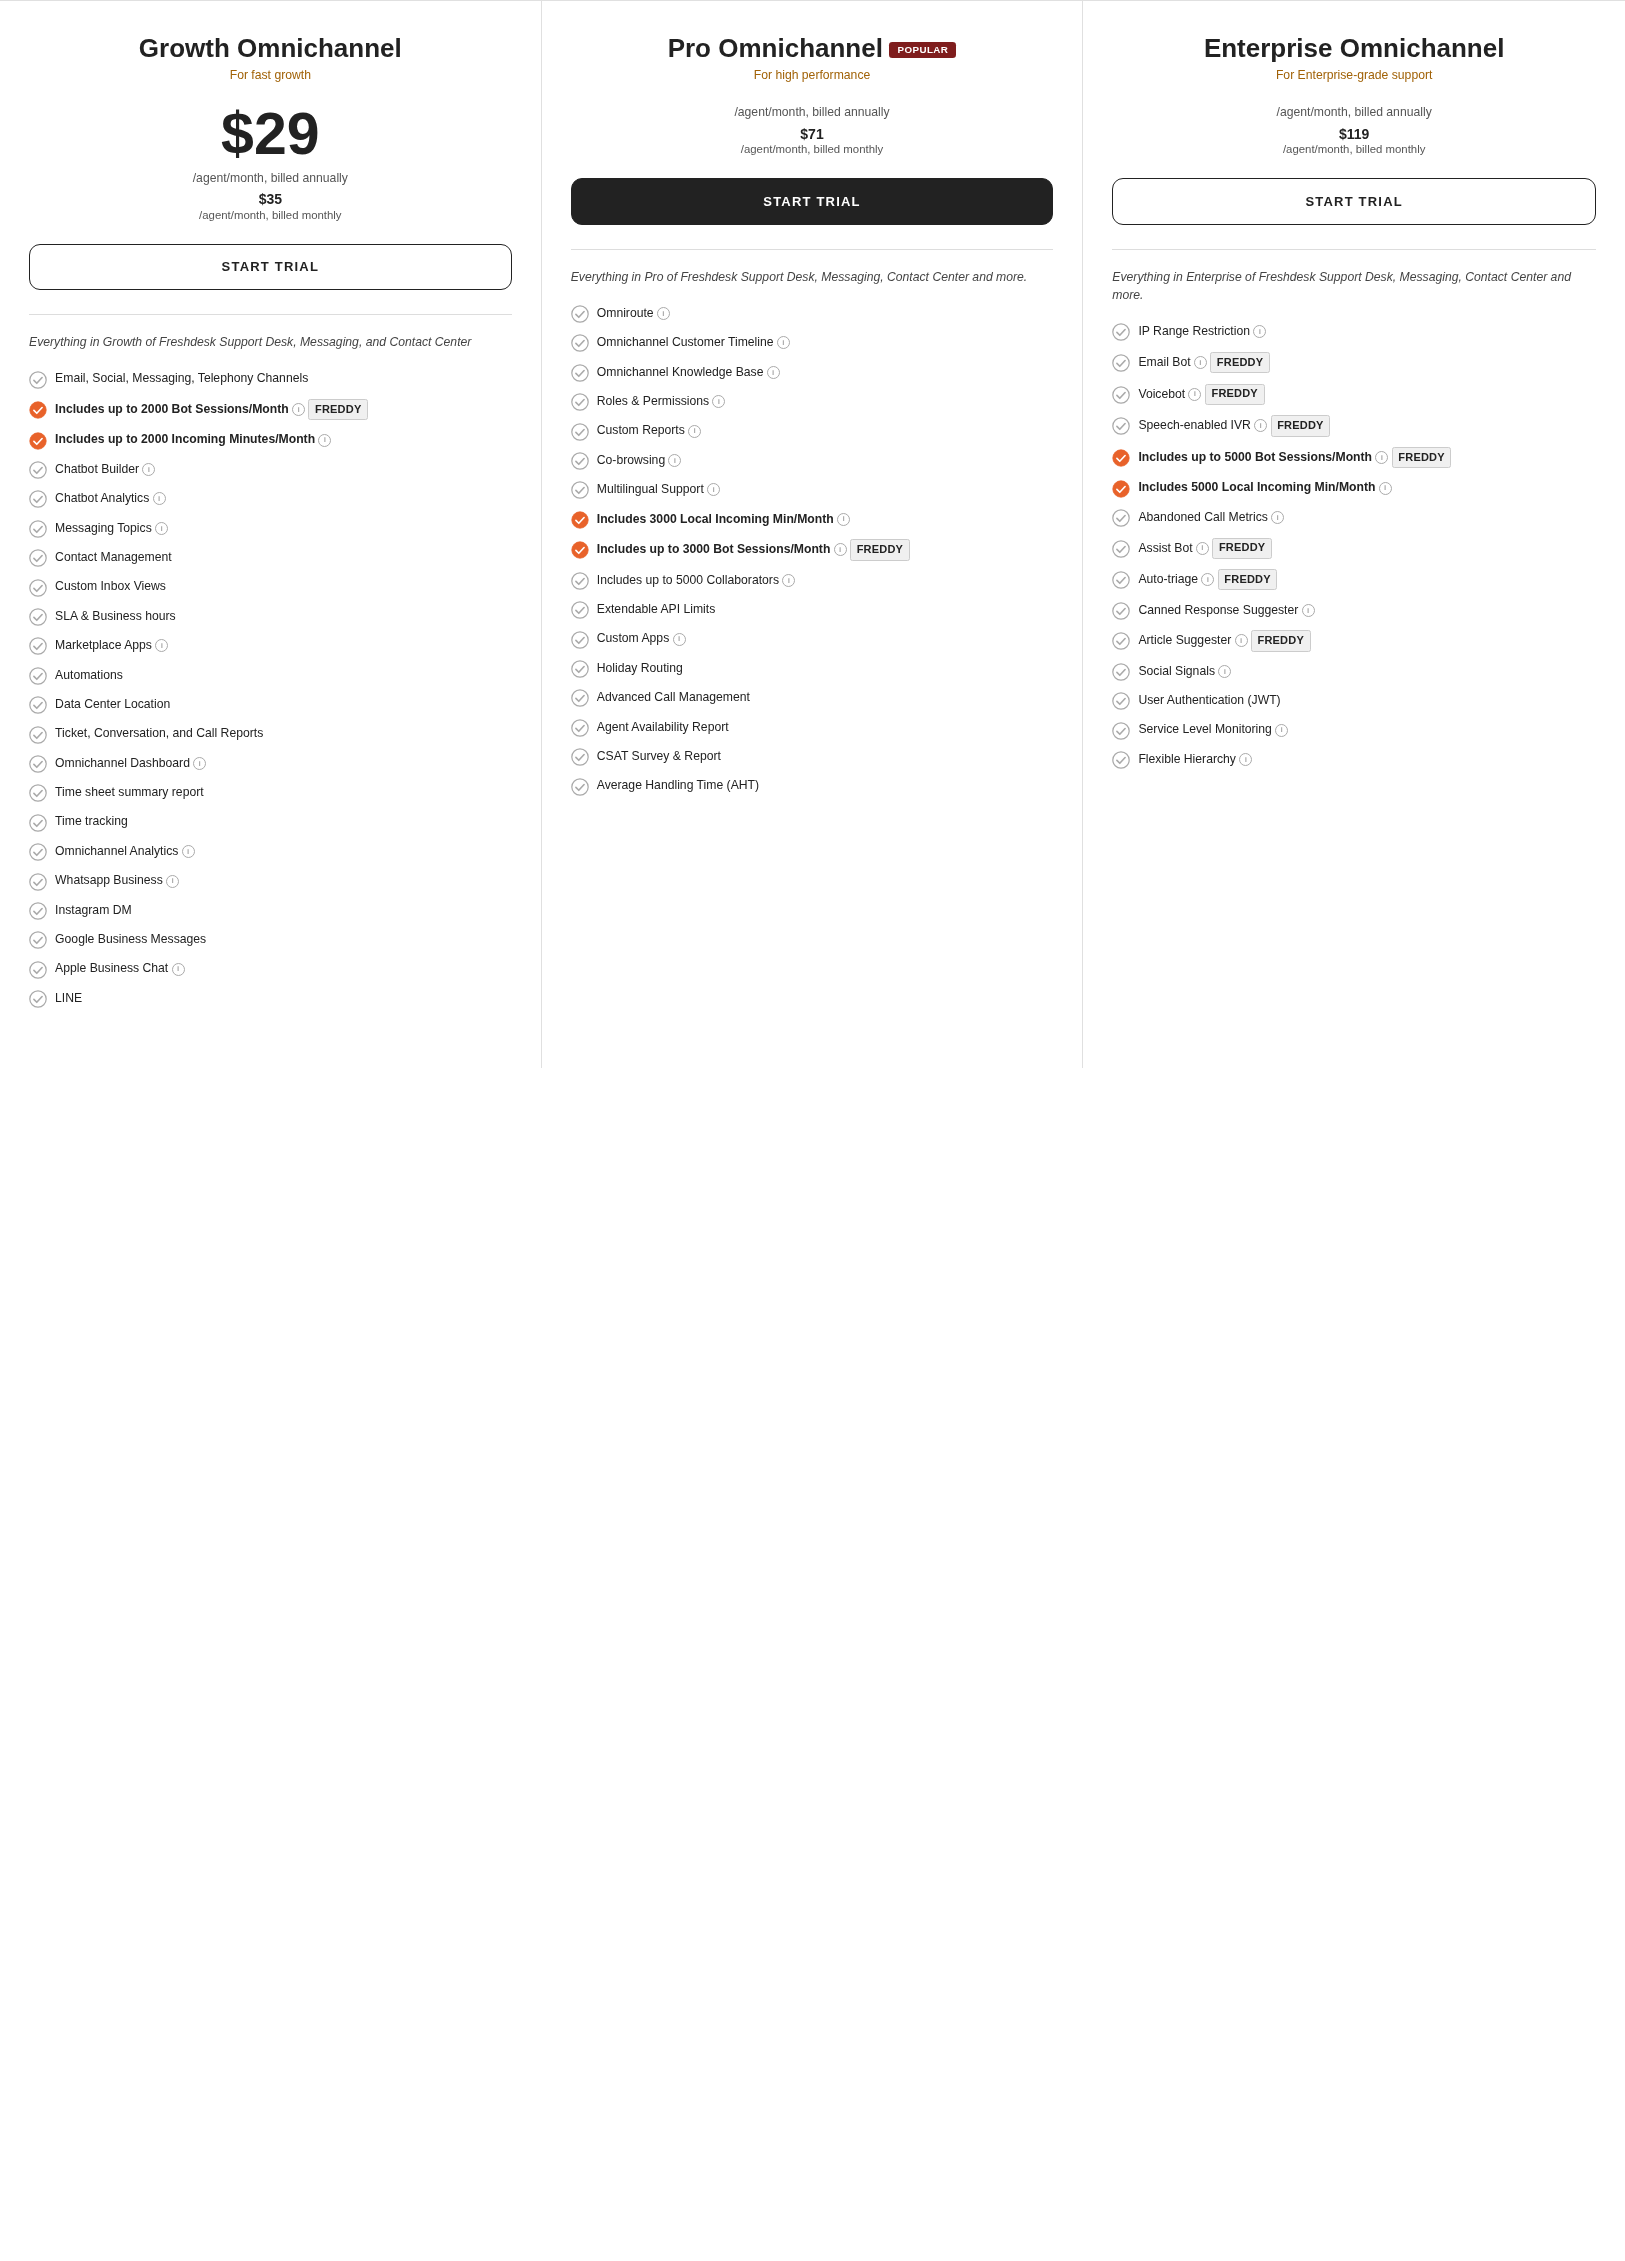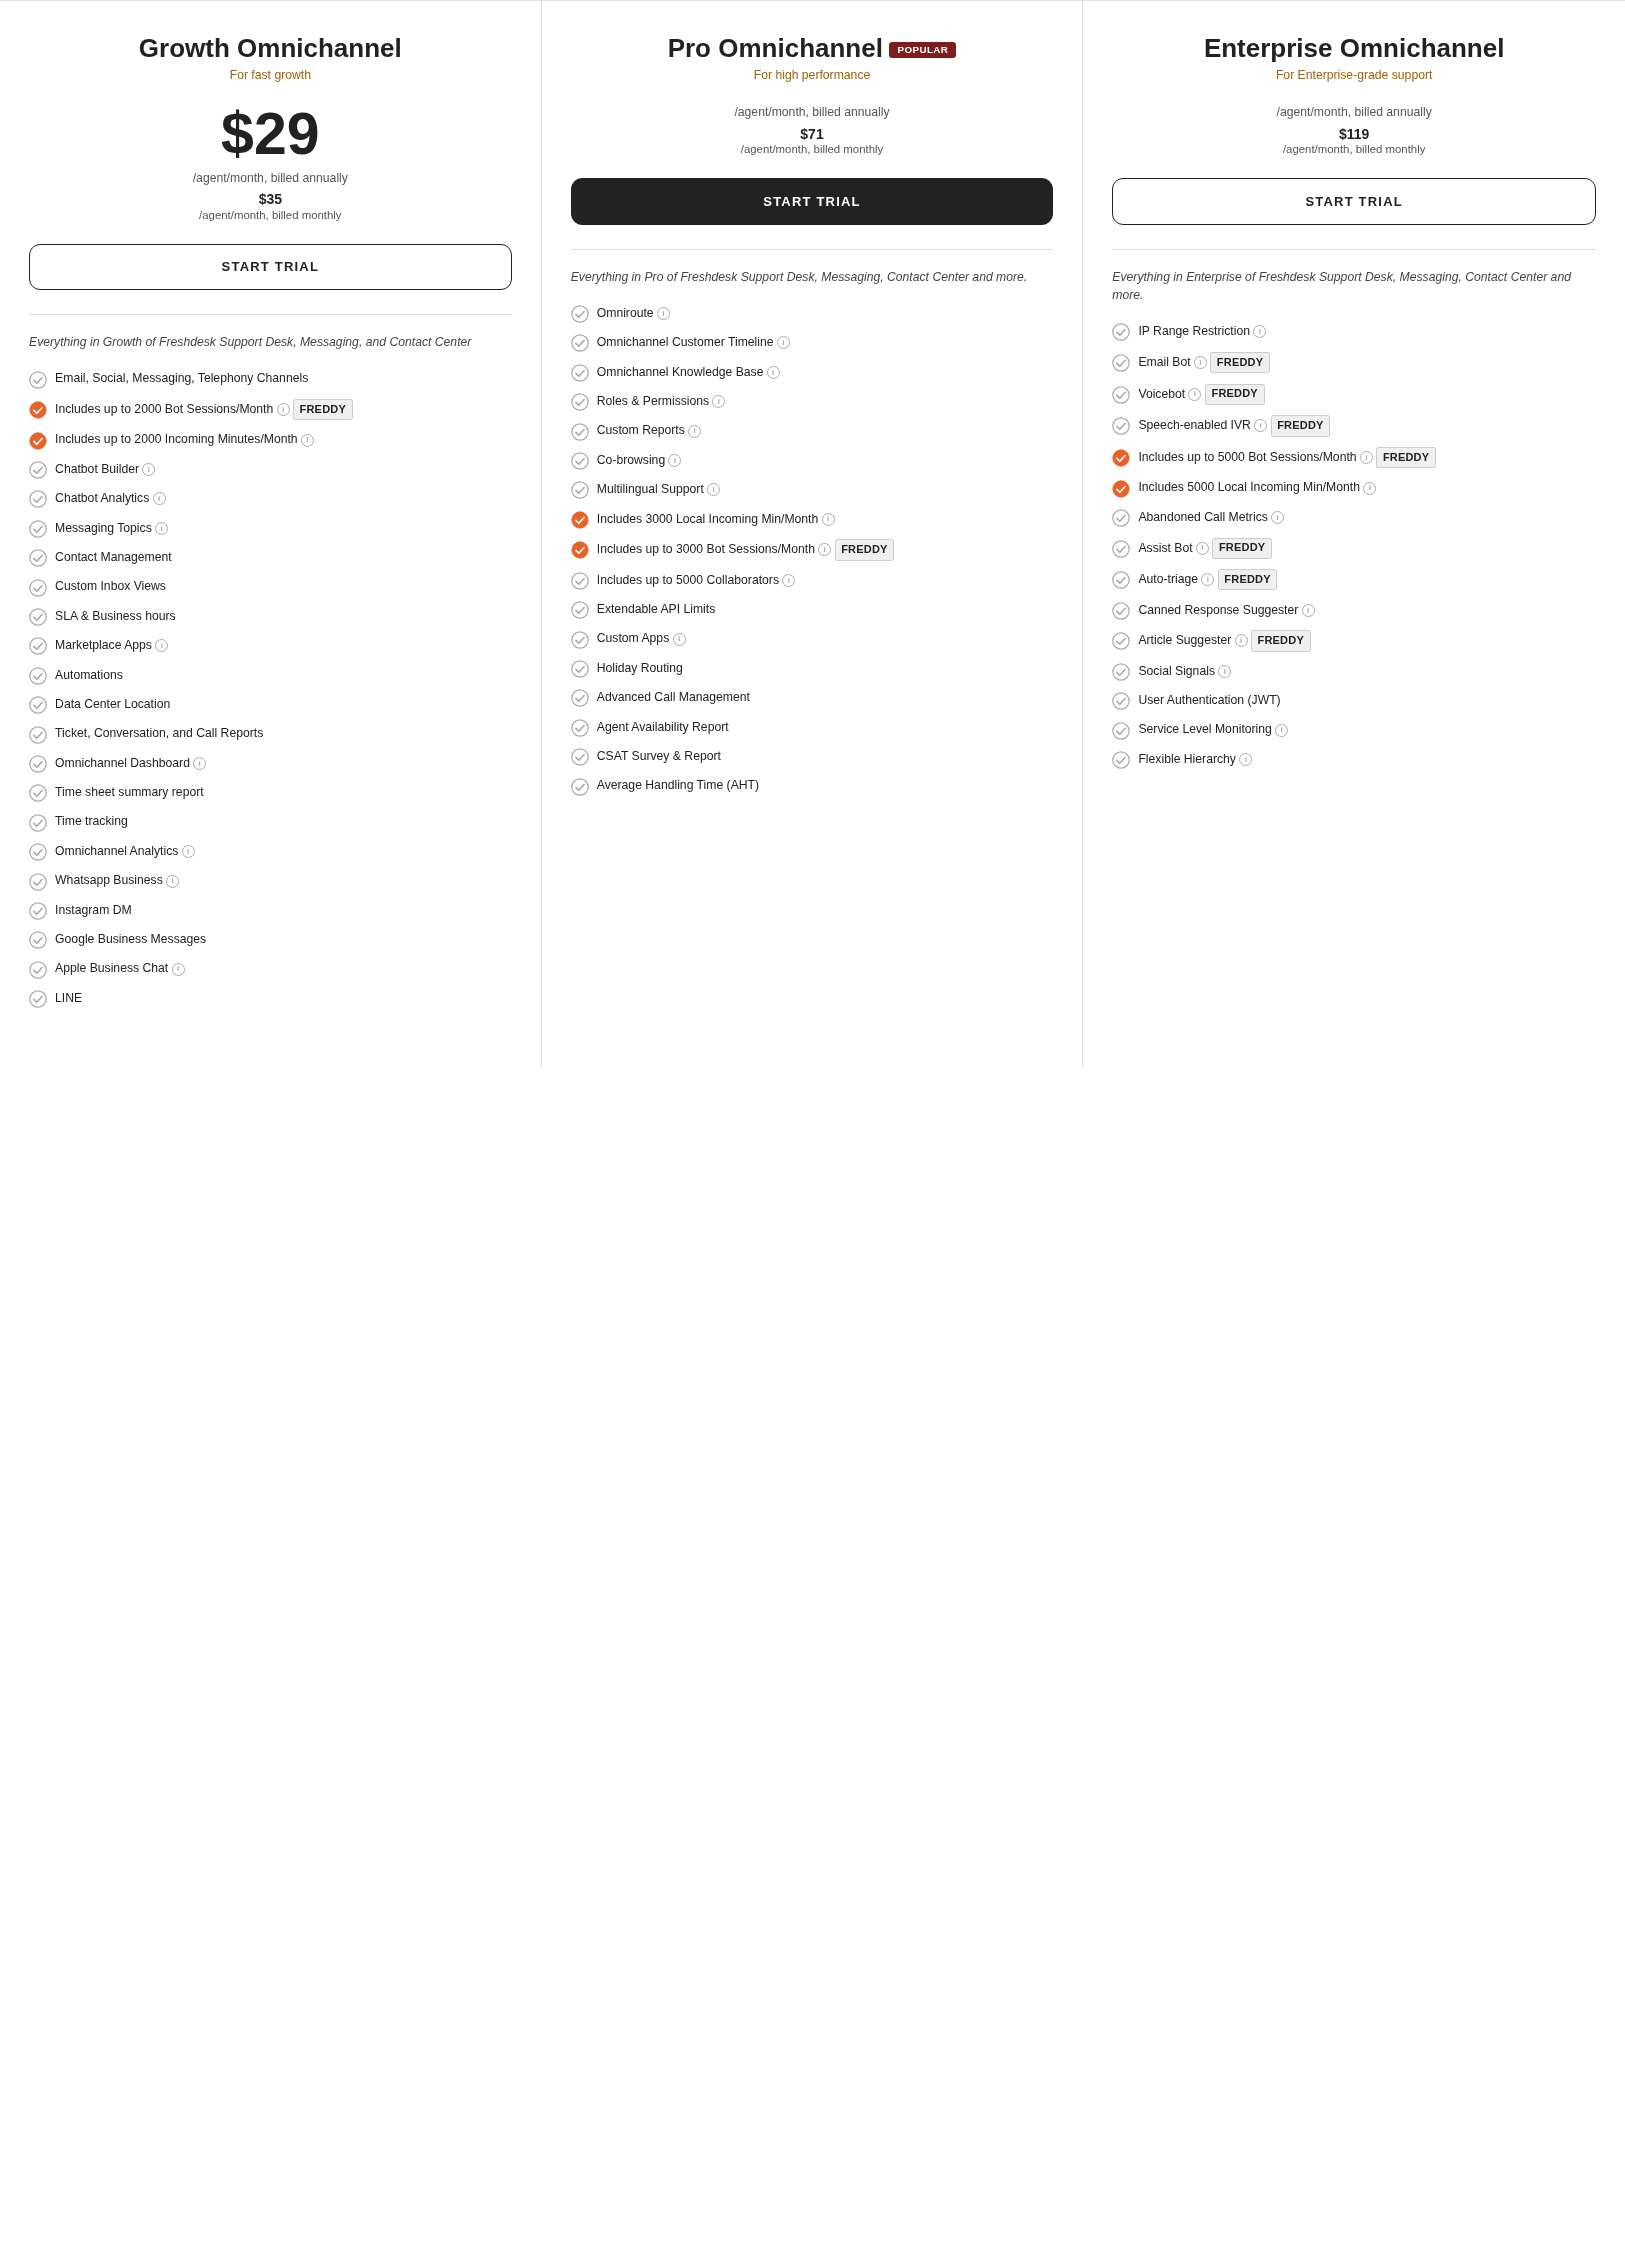--- a/index.html
+++ b/index.html
@@ -123,21 +123,21 @@
     }
     .check-icon svg {
       width: 18px;
       height: 18px;
     }
     .check-orange .check-icon svg circle { fill: #e8622a; }
     .check-orange .check-icon svg path { stroke: #fff; }
     .check-gray .check-icon svg circle { fill: none; stroke: #aaa; }
     .check-gray .check-icon svg path { stroke: #aaa; }
     .feature-bold {
-      font-weight: 400;
+      font-weight: 700;
     }
     .info-icon {
       display: inline-flex;
       align-items: center;
       justify-content: center;
       width: 13px;
       height: 13px;
       border-radius: 50%;
       border: 1.2px solid #aaa;
       font-size: 8.1px;

